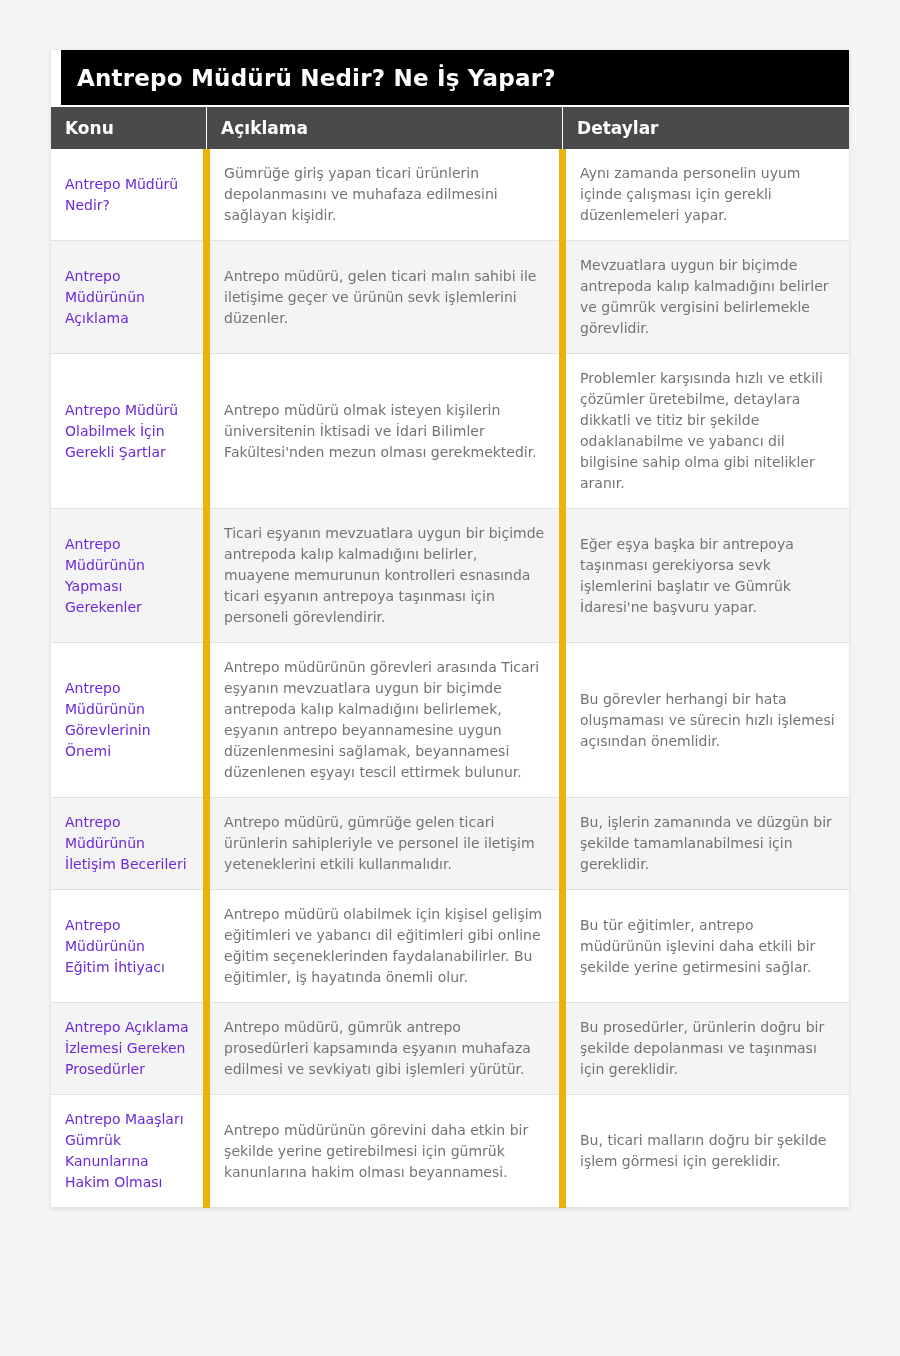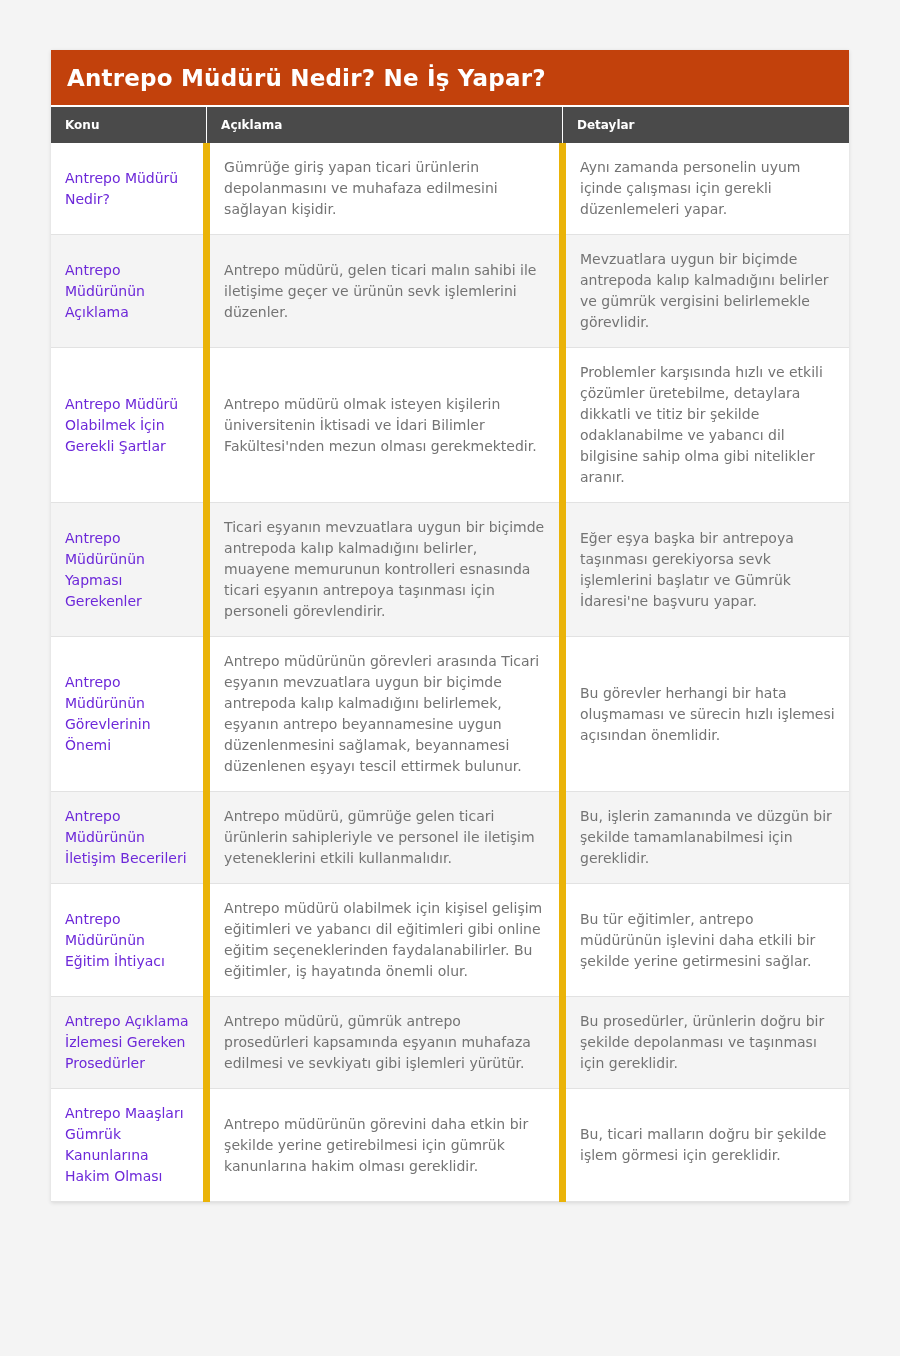--- a/index.html
+++ b/index.html
@@ -12,36 +12,37 @@
     min-height: 1356px;
     position: relative;
   }
   .card {
     width: 798px;
     margin: 50px auto 0 auto;
     background: #ffffff;
     box-shadow: 0 1px 4px rgba(0,0,0,0.12);
   }
   .title-bar {
-    background: #c2410c;
+    background: #000000;
     color: #ffffff;
     font-size: 23px;
     font-weight: bold;
     padding: 15px 16px 14px 16px;
     letter-spacing: 0.2px;
+    margin-left: 10px;
   }
   table {
     width: 100%;
     border-collapse: collapse;
     table-layout: fixed;
   }
   thead th {
     background: #4a4a4a;
     color: #ffffff;
-    font-size: 12px;
+    font-size: 17px;
     font-weight: bold;
     text-align: left;
     padding: 11px 14px;
     border-top: 2px solid #ffffff;
     border-left: 1px solid #ffffff;
   }
   thead th:first-child { border-left: none; }
   tbody td {
     font-size: 14px;
     color: #737373;
@@ -114,18 +115,18 @@
         <td>Antrepo müdürü olabilmek için kişisel gelişim eğitimleri ve yabancı dil eğitimleri gibi online eğitim seçeneklerinden faydalanabilirler. Bu eğitimler, iş hayatında önemli olur.</td>
         <td>Bu tür eğitimler, antrepo müdürünün işlevini daha etkili bir şekilde yerine getirmesini sağlar.</td>
       </tr>
       <tr>
         <td>Antrepo Açıklama İzlemesi Gereken Prosedürler</td>
         <td>Antrepo müdürü, gümrük antrepo prosedürleri kapsamında eşyanın muhafaza edilmesi ve sevkiyatı gibi işlemleri yürütür.</td>
         <td>Bu prosedürler, ürünlerin doğru bir şekilde depolanması ve taşınması için gereklidir.</td>
       </tr>
       <tr>
         <td>Antrepo Maaşları Gümrük Kanunlarına Hakim Olması</td>
-        <td>Antrepo müdürünün görevini daha etkin bir şekilde yerine getirebilmesi için gümrük kanunlarına hakim olması gereklidir.</td>
+        <td>Antrepo müdürünün görevini daha etkin bir şekilde yerine getirebilmesi için gümrük kanunlarına hakim olması beyannamesi.</td>
         <td>Bu, ticari malların doğru bir şekilde işlem görmesi için gereklidir.</td>
       </tr>
     </tbody>
   </table>
 </div>
 
 </body></html>

